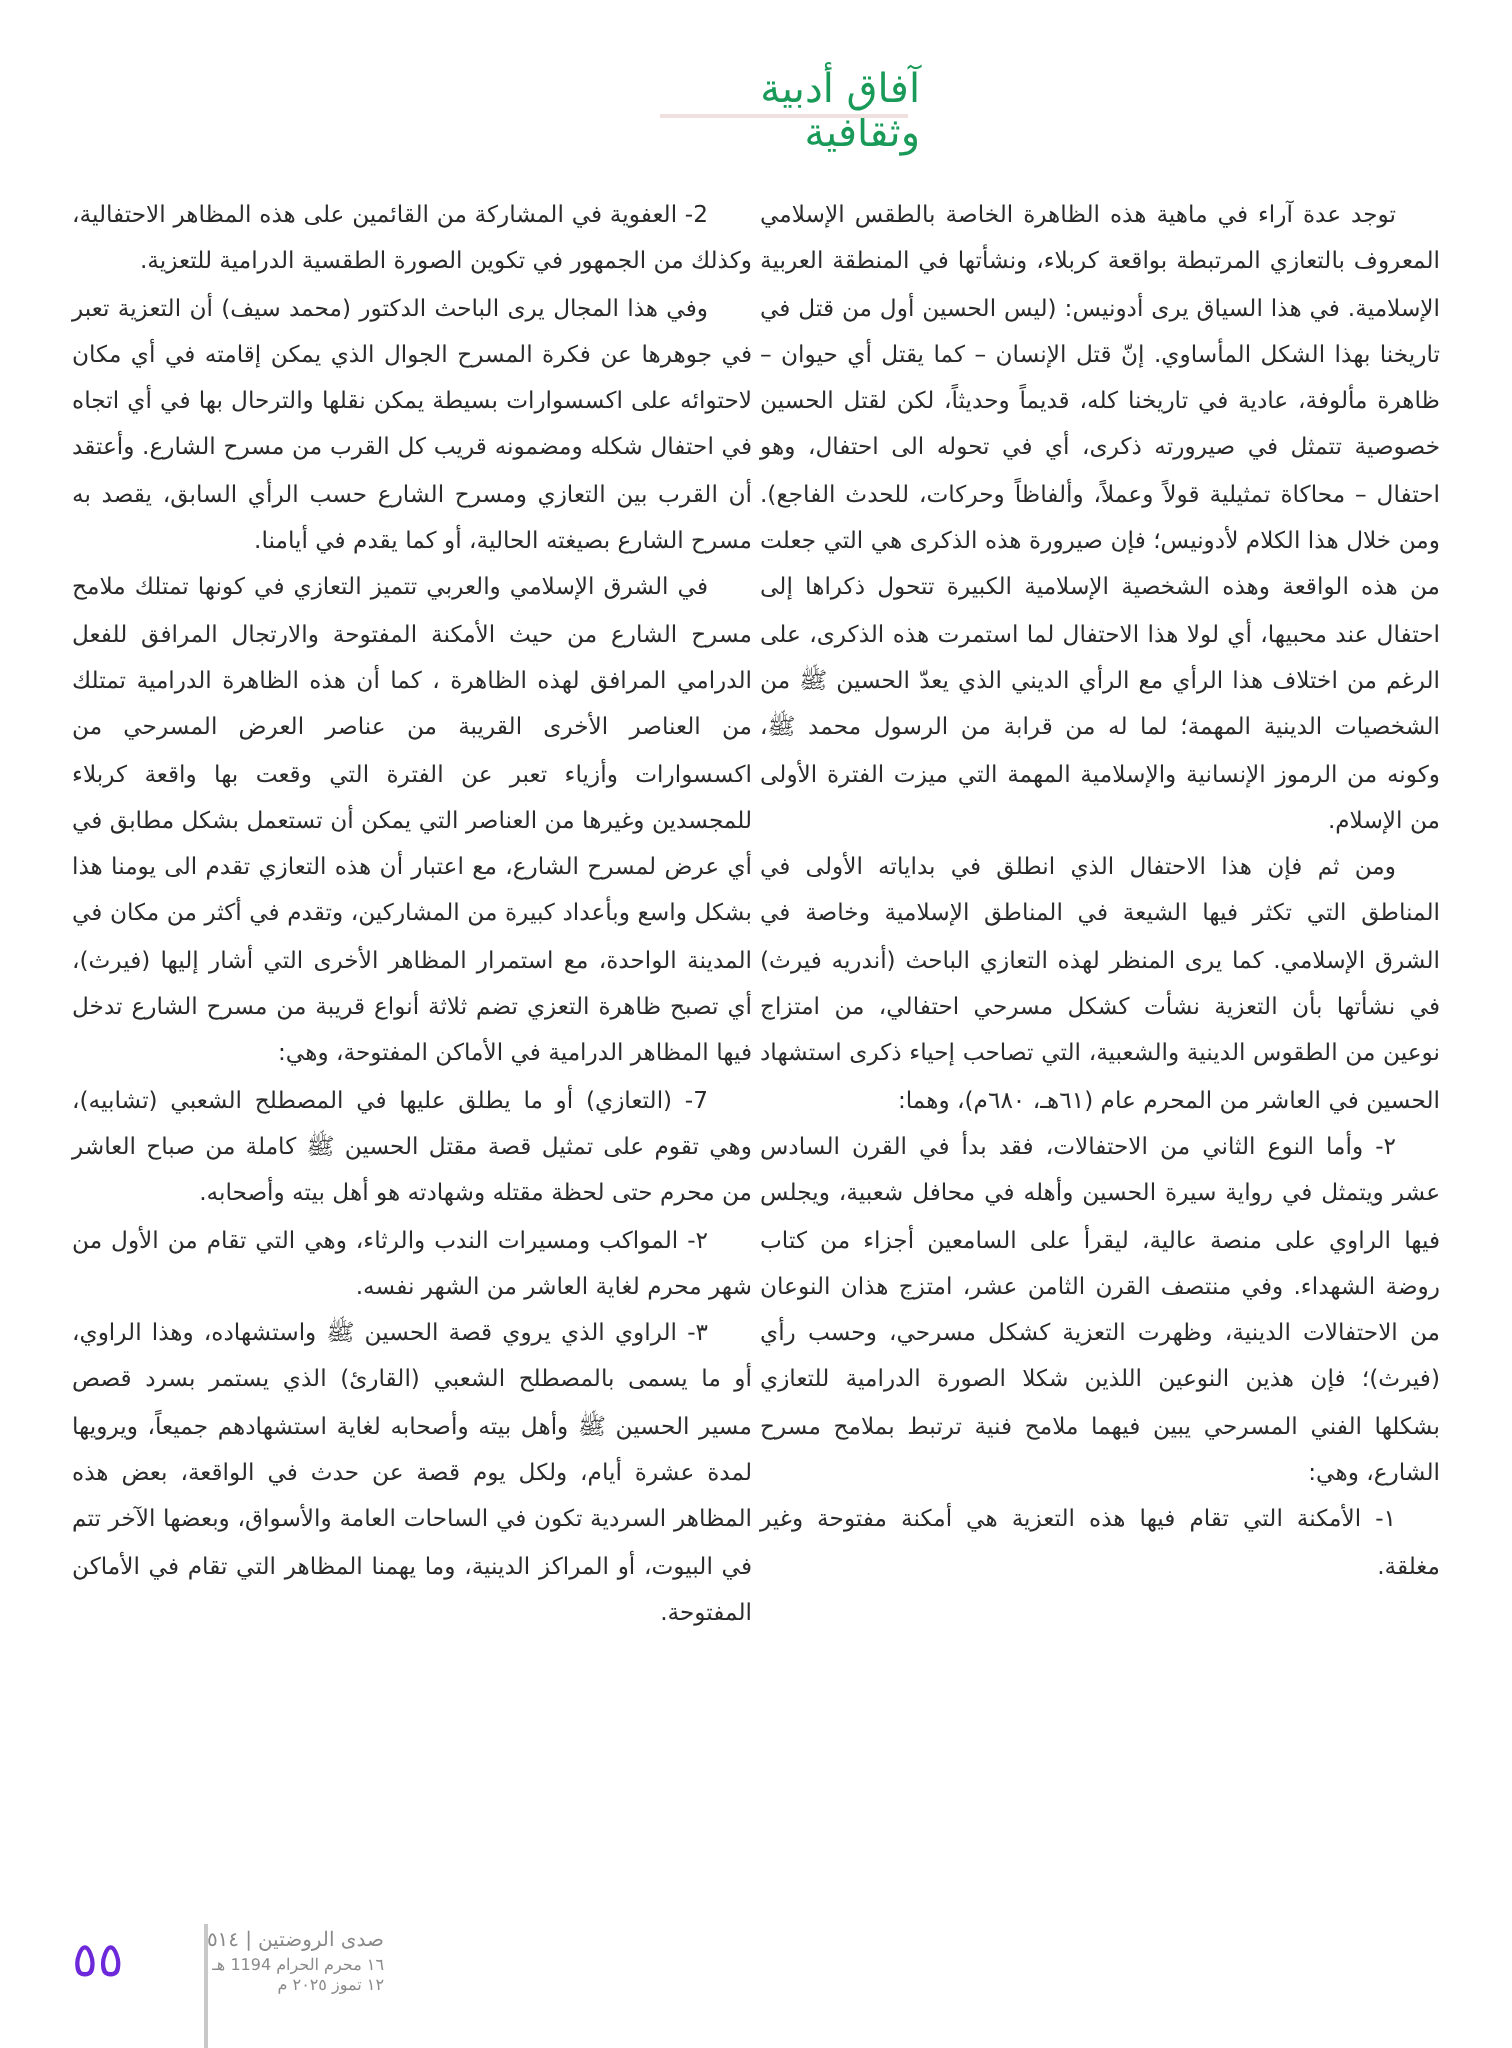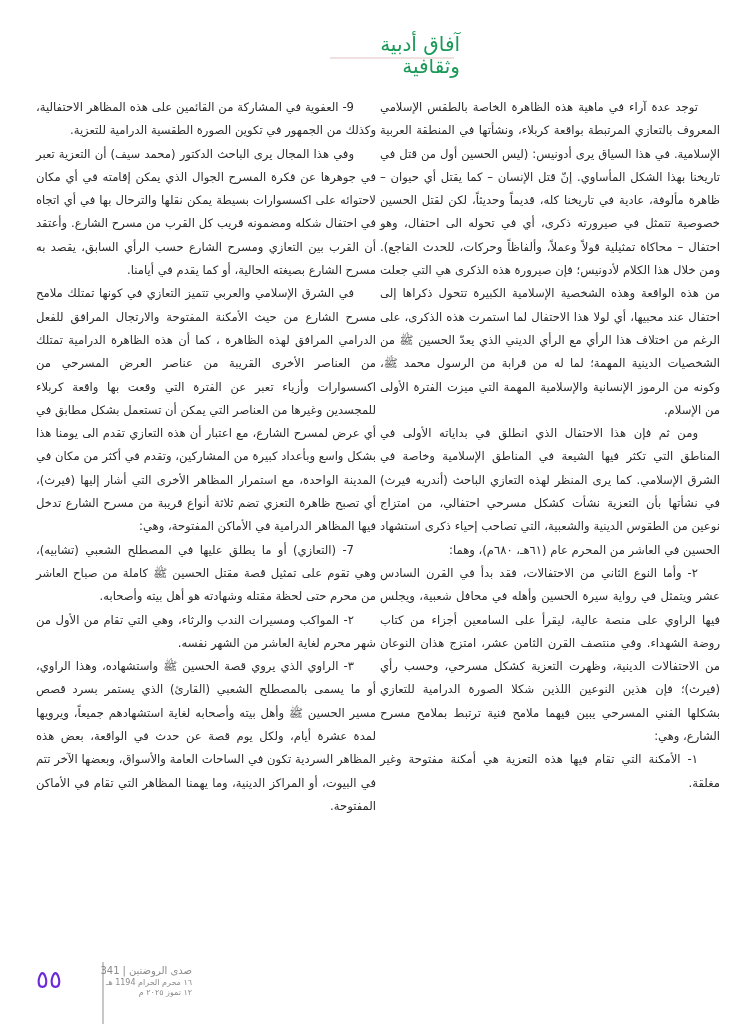--- a/index.html
+++ b/index.html
@@ -32,31 +32,31 @@
 </div>
 
 <div class="col col-right">
   <p class="indent">توجد عدة آراء في ماهية هذه الظاهرة الخاصة بالطقس الإسلامي المعروف بالتعازي المرتبطة بواقعة كربلاء، ونشأتها في المنطقة العربية الإسلامية. في هذا السياق يرى أدونيس: (ليس الحسين أول من قتل في تاريخنا بهذا الشكل المأساوي. إنّ قتل الإنسان – كما يقتل أي حيوان – ظاهرة مألوفة، عادية في تاريخنا كله، قديماً وحديثاً، لكن لقتل الحسين خصوصية تتمثل في صيرورته ذكرى، أي في تحوله الى احتفال، وهو احتفال – محاكاة تمثيلية قولاً وعملاً، وألفاظاً وحركات، للحدث الفاجع). ومن خلال هذا الكلام لأدونيس؛ فإن صيرورة هذه الذكرى هي التي جعلت من هذه الواقعة وهذه الشخصية الإسلامية الكبيرة تتحول ذكراها إلى احتفال عند محبيها، أي لولا هذا الاحتفال لما استمرت هذه الذكرى، على الرغم من اختلاف هذا الرأي مع الرأي الديني الذي يعدّ الحسين ﷺ من الشخصيات الدينية المهمة؛ لما له من قرابة من الرسول محمد ﷺ، وكونه من الرموز الإنسانية والإسلامية المهمة التي ميزت الفترة الأولى من الإسلام.</p>
   <p class="indent">ومن ثم فإن هذا الاحتفال الذي انطلق في بداياته الأولى في المناطق التي تكثر فيها الشيعة في المناطق الإسلامية وخاصة في الشرق الإسلامي. كما يرى المنظر لهذه التعازي الباحث (أندريه فيرث) في نشأتها بأن التعزية نشأت كشكل مسرحي احتفالي، من امتزاج نوعين من الطقوس الدينية والشعبية، التي تصاحب إحياء ذكرى استشهاد الحسين في العاشر من المحرم عام (٦١هـ، ٦٨٠م)، وهما:</p>
   <p class="indent">٢- وأما النوع الثاني من الاحتفالات، فقد بدأ في القرن السادس عشر ويتمثل في رواية سيرة الحسين وأهله في محافل شعبية، ويجلس فيها الراوي على منصة عالية، ليقرأ على السامعين أجزاء من كتاب روضة الشهداء. وفي منتصف القرن الثامن عشر، امتزج هذان النوعان من الاحتفالات الدينية، وظهرت التعزية كشكل مسرحي، وحسب رأي (فيرث)؛ فإن هذين النوعين اللذين شكلا الصورة الدرامية للتعازي بشكلها الفني المسرحي يبين فيهما ملامح فنية ترتبط بملامح مسرح الشارع، وهي:</p>
   <p class="indent">١- الأمكنة التي تقام فيها هذه التعزية هي أمكنة مفتوحة وغير مغلقة.</p>
 </div>
 
 <div class="col col-left">
-  <p class="indent">9- العفوية في المشاركة من القائمين على هذه المظاهر الاحتفالية، وكذلك من الجمهور في تكوين الصورة الطقسية الدرامية للتعزية.</p>
+  <p class="indent">2- العفوية في المشاركة من القائمين على هذه المظاهر الاحتفالية، وكذلك من الجمهور في تكوين الصورة الطقسية الدرامية للتعزية.</p>
   <p class="indent">وفي هذا المجال يرى الباحث الدكتور (محمد سيف) أن التعزية تعبر في جوهرها عن فكرة المسرح الجوال الذي يمكن إقامته في أي مكان لاحتوائه على اكسسوارات بسيطة يمكن نقلها والترحال بها في أي اتجاه في احتفال شكله ومضمونه قريب كل القرب من مسرح الشارع. وأعتقد أن القرب بين التعازي ومسرح الشارع حسب الرأي السابق، يقصد به مسرح الشارع بصيغته الحالية، أو كما يقدم في أيامنا.</p>
   <p class="indent">في الشرق الإسلامي والعربي تتميز التعازي في كونها تمتلك ملامح مسرح الشارع من حيث الأمكنة المفتوحة والارتجال المرافق للفعل الدرامي المرافق لهذه الظاهرة ، كما أن هذه الظاهرة الدرامية تمتلك من العناصر الأخرى القريبة من عناصر العرض المسرحي من اكسسوارات وأزياء تعبر عن الفترة التي وقعت بها واقعة كربلاء للمجسدين وغيرها من العناصر التي يمكن أن تستعمل بشكل مطابق في أي عرض لمسرح الشارع، مع اعتبار أن هذه التعازي تقدم الى يومنا هذا بشكل واسع وبأعداد كبيرة من المشاركين، وتقدم في أكثر من مكان في المدينة الواحدة، مع استمرار المظاهر الأخرى التي أشار إليها (فيرث)، أي تصبح ظاهرة التعزي تضم ثلاثة أنواع قريبة من مسرح الشارع تدخل فيها المظاهر الدرامية في الأماكن المفتوحة، وهي:</p>
   <p class="indent">7- (التعازي) أو ما يطلق عليها في المصطلح الشعبي (تشابيه)، وهي تقوم على تمثيل قصة مقتل الحسين ﷺ كاملة من صباح العاشر من محرم حتى لحظة مقتله وشهادته هو أهل بيته وأصحابه.</p>
   <p class="indent">٢- المواكب ومسيرات الندب والرثاء، وهي التي تقام من الأول من شهر محرم لغاية العاشر من الشهر نفسه.</p>
   <p class="indent">٣- الراوي الذي يروي قصة الحسين ﷺ واستشهاده، وهذا الراوي، أو ما يسمى بالمصطلح الشعبي (القارئ) الذي يستمر بسرد قصص مسير الحسين ﷺ وأهل بيته وأصحابه لغاية استشهادهم جميعاً، ويرويها لمدة عشرة أيام، ولكل يوم قصة عن حدث في الواقعة، بعض هذه المظاهر السردية تكون في الساحات العامة والأسواق، وبعضها الآخر تتم في البيوت، أو المراكز الدينية، وما يهمنا المظاهر التي تقام في الأماكن المفتوحة.</p>
 </div>
 
 <div class="footer">
   <div class="page-number">٥٥</div>
   <div class="footer-divider"></div>
   <div class="footer-info">
     <div class="mag-line">
-      <span>صدى الروضتين</span><span class="sep">|</span><span>341</span>
+      <span>صدى الروضتين</span><span class="sep">|</span><span>٥١٤</span>
     </div>
     <div class="date-line">١٦ محرم الحرام 1194 هـ</div>
     <div class="date-line">١٢ تموز ٢٠٢٥ م</div>
   </div>
 </div>
 
 </body></html>

